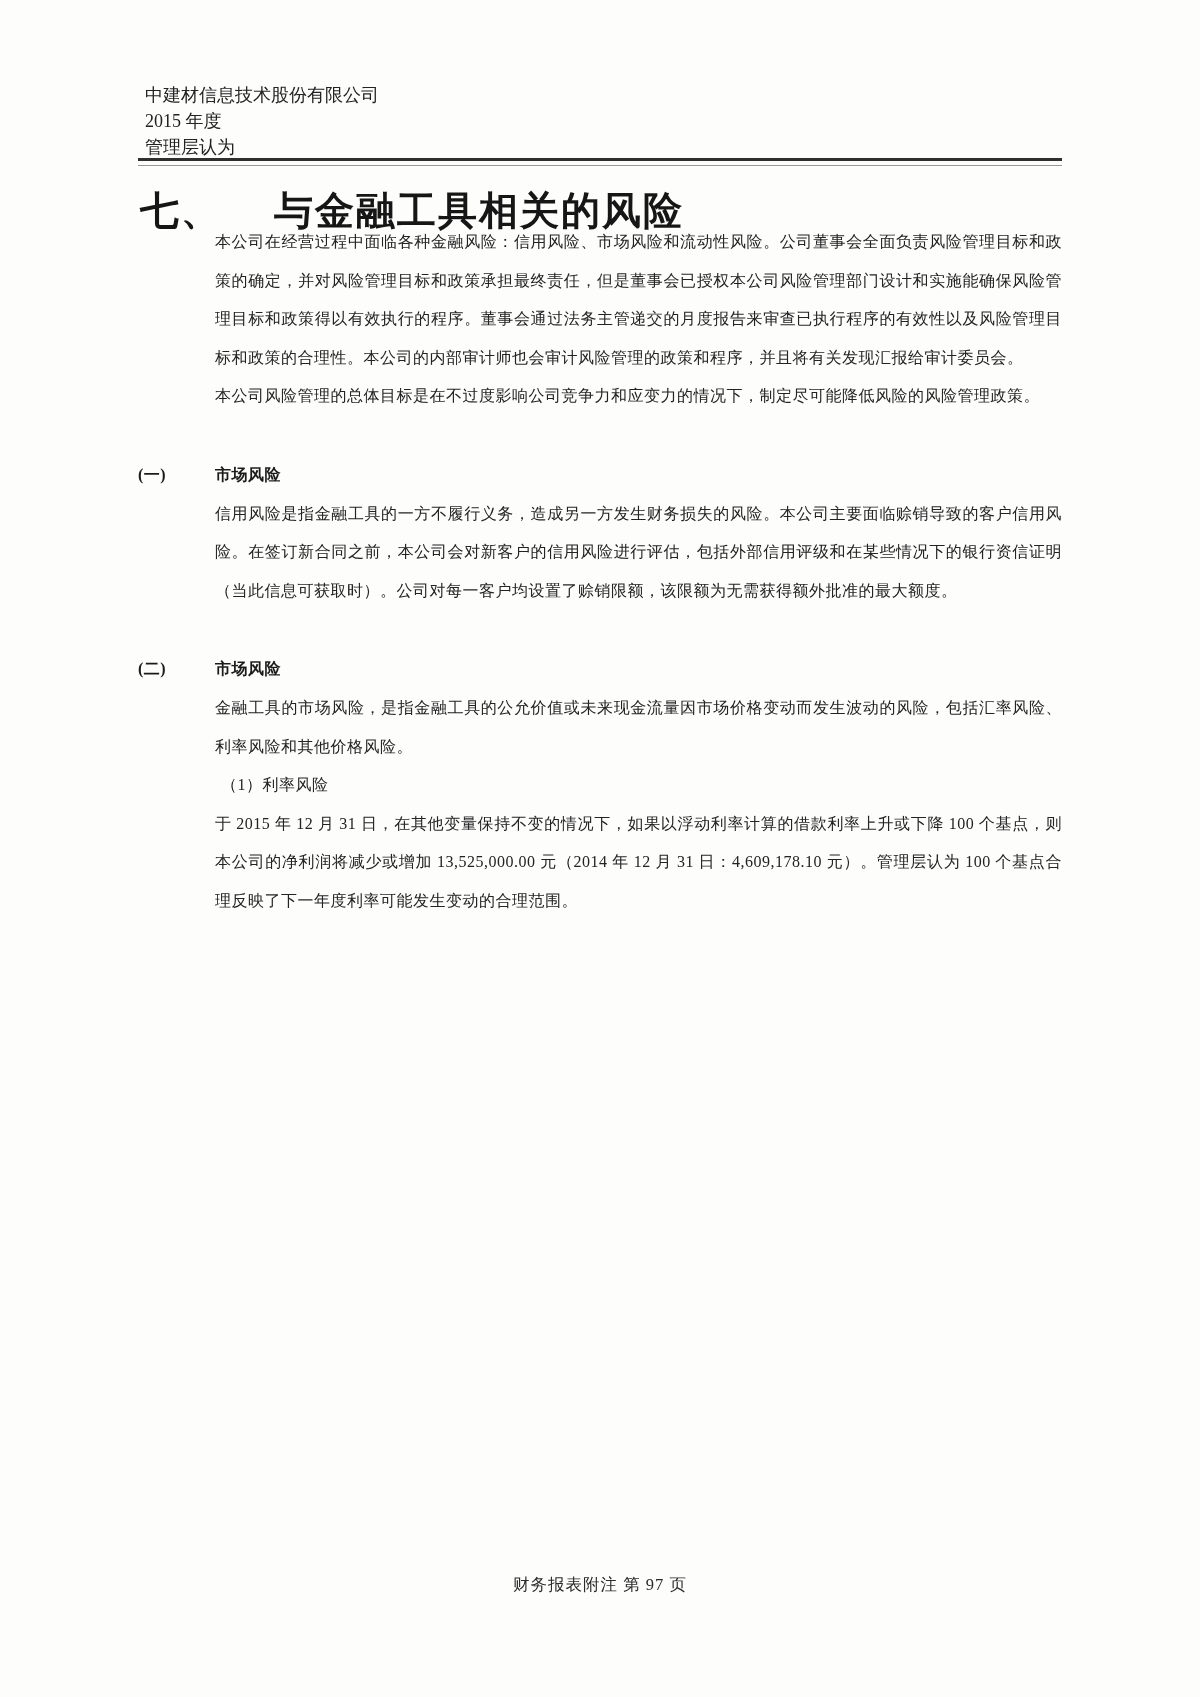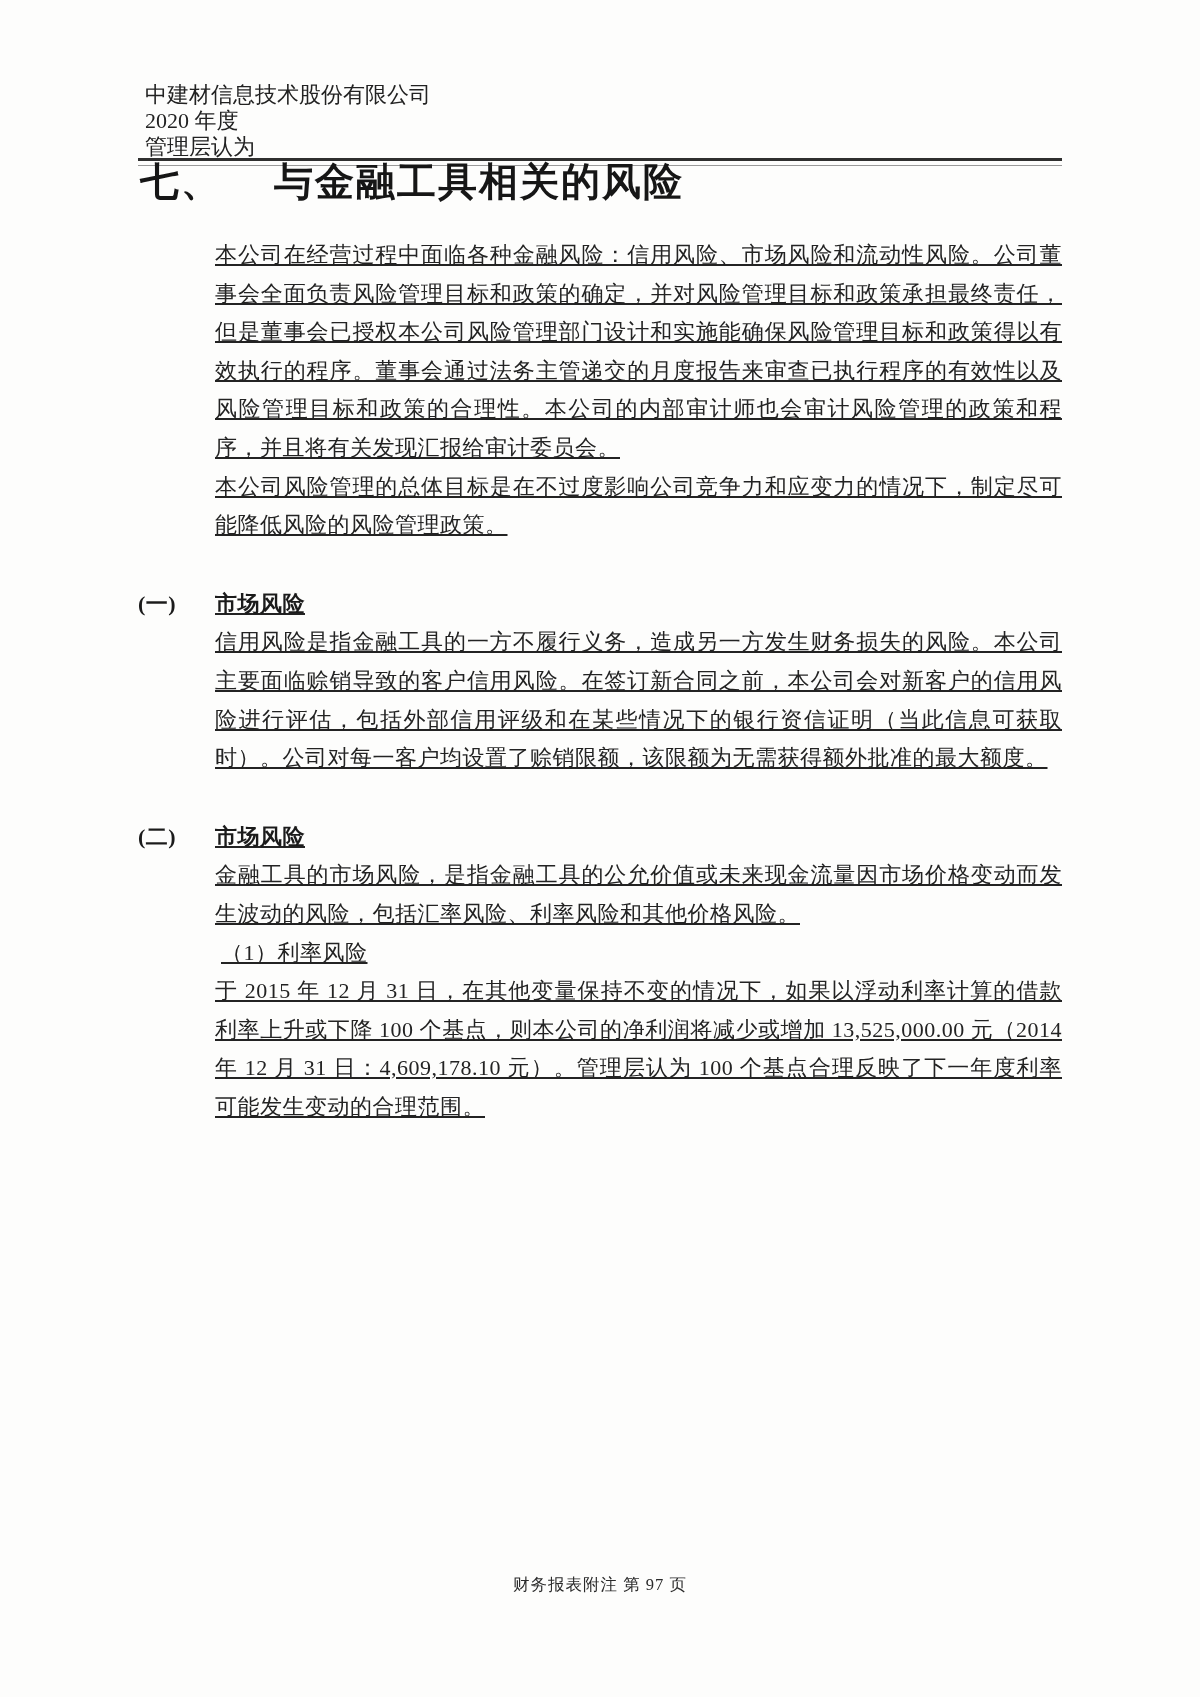--- a/index.html
+++ b/index.html
@@ -14,58 +14,57 @@
     margin: 0 auto;
     background: #fdfdfc;
     color: #1e1e1e;
     font-family: "Liberation Serif", "DejaVu Serif", serif;
     overflow: hidden;
   }
   .header {
     position: absolute;
     top: 82px;
     left: 145px;
-    font-size: 22px;
+    font-size: 18px;
     line-height: 26px;
     color: #222;
   }
   .rule {
     position: absolute;
     top: 158px;
     left: 138px;
     width: 924px;
     height: 4px;
     border-top: 3px solid #2f2f2f;
     border-bottom: 1px solid #9a9a9a;
     box-sizing: content-box;
   }
   .doc-title {
     position: absolute;
-    top: 155px;
+    top: 184px;
     left: 140px;
     font-size: 39px;
     font-weight: bold;
     letter-spacing: 2px;
     color: #161616;
     white-space: nowrap;
   }
   .doc-title .num {
     margin-right: 52px;
   }
   .content {
     position: absolute;
-    top: 236px;
+    top: 223px;
     left: 215px;
     width: 847px;
-    font-size: 22px;
+    font-size: 16px;
     line-height: 38.6px;
     text-align: justify;
     letter-spacing: 0.5px;
     color: #232323;
-    text-decoration: underline;
   }
   .content p {
     margin: 0;
   }
   .section {
     position: relative;
     margin-top: 40px;
   }
   .section-label {
     position: absolute;
@@ -93,21 +92,21 @@
     font-family: Liberation Serif, serif;
   }
 </style>
 </head>
 <body>
 
 <div class="page">
 
   <div class="header">
     <div>中建材信息技术股份有限公司</div>
-    <div>2020 年度</div>
+    <div>2015 年度</div>
     <div>管理层认为</div>
   </div>
 
   <div class="rule"></div>
 
   <div class="doc-title">
     <span class="num">七、</span><span>与金融工具相关的风险</span>
   </div>
 
   <div class="content">

